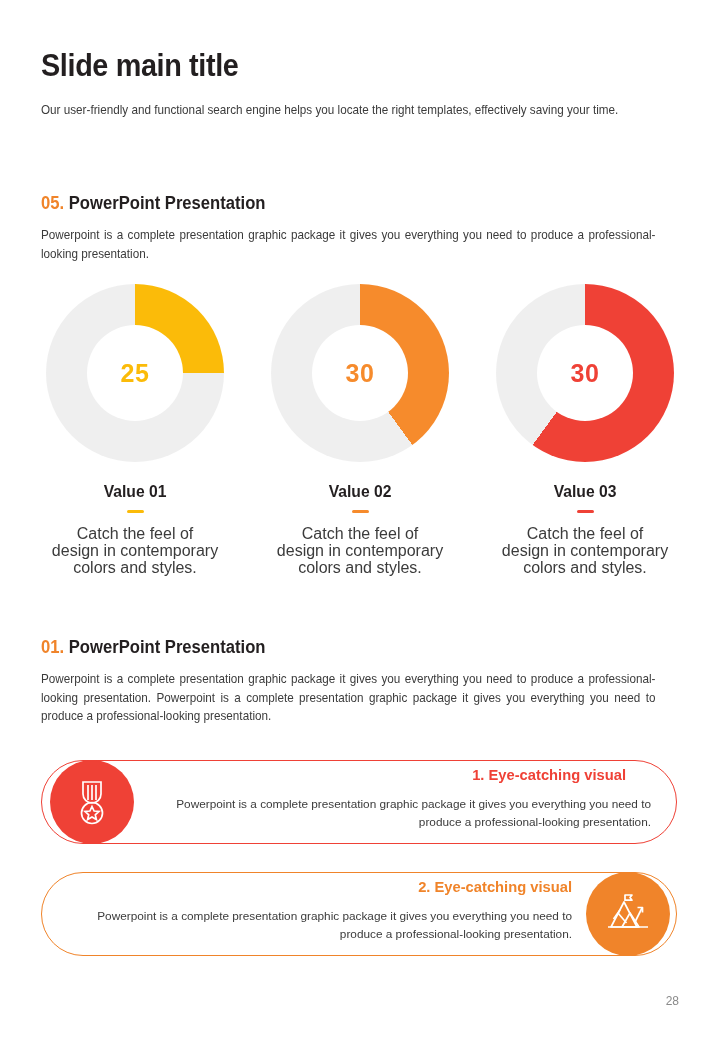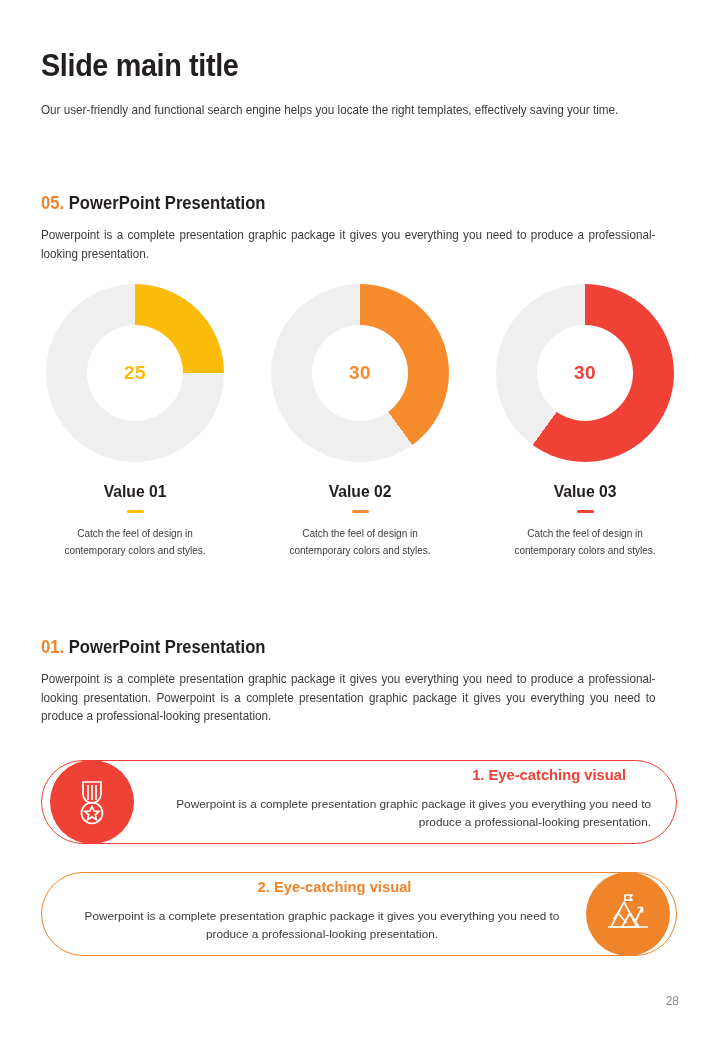--- a/index.html
+++ b/index.html
@@ -103,21 +103,21 @@
     width: 96px;
     height: 96px;
     margin: -48px 0 0 -48px;
     border-radius: 50%;
     background: #ffffff;
     display: flex;
     align-items: center;
     justify-content: center;
   }
   .donut .hole span {
-    font-size: 19px;
+    font-size: 25px;
     font-weight: bold;
     letter-spacing: 0.5px;
     font-family: "Liberation Sans Narrow", "Liberation Sans", sans-serif;
   }
   .value-title {
     margin-top: 20px;
     font-size: 16.5px;
     font-weight: bold;
     color: #231f20;
     font-family: "Liberation Sans Narrow", "Liberation Sans", sans-serif;
@@ -126,21 +126,21 @@
   .value-dash {
     margin-top: 9px;
     width: 17px;
     height: 3px;
     border-radius: 2px;
   }
   .value-desc {
     margin-top: 12px;
     width: 168px;
     text-align: center;
-    font-size: 10px;
+    font-size: 16px;
     line-height: 17px;
     color: #3b3b3b;
   }
 
   
   .pill {
     position: absolute;
     left: 41px;
     width: 636px;
     height: 84px;
@@ -185,21 +185,21 @@
   #pill1-text {
     left: 151px;
     top: 766px;
     width: 500px;
     text-align: right;
   }
   #pill2-text {
     left: 72px;
     top: 878px;
     width: 500px;
-    text-align: center;
+    text-align: right;
   }
   .pill-title {
     font-size: 15.5px;
     font-weight: bold;
     font-family: "Liberation Sans Narrow", "Liberation Sans", sans-serif;
     transform: scaleX(0.95);
     transform-origin: inherit;
   }
   #pill1-text .pill-title { color: #ef4136; transform-origin: left center; }
   #pill2-text .pill-title { color: #f0842a; transform-origin: right center; }

